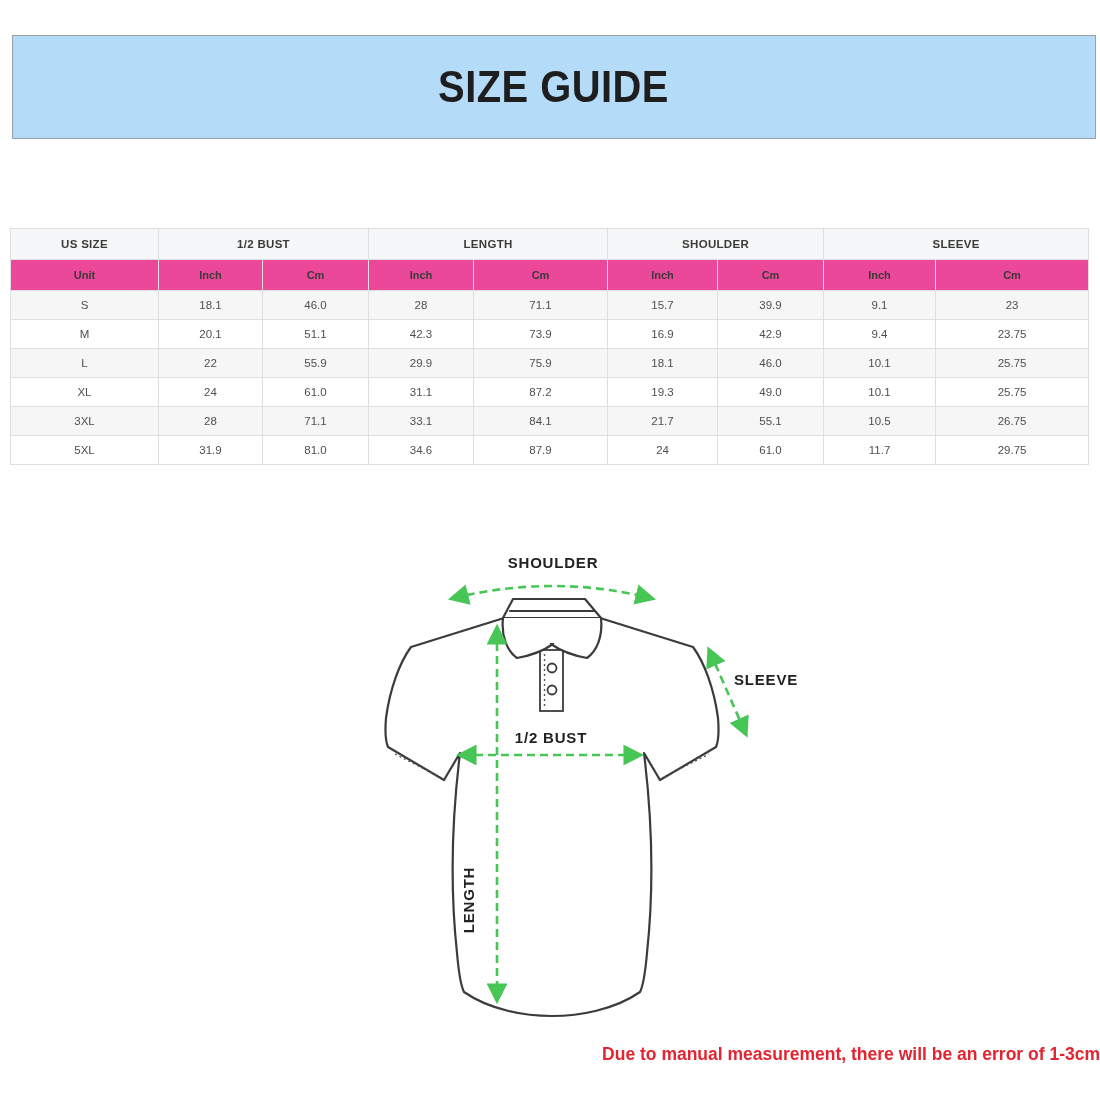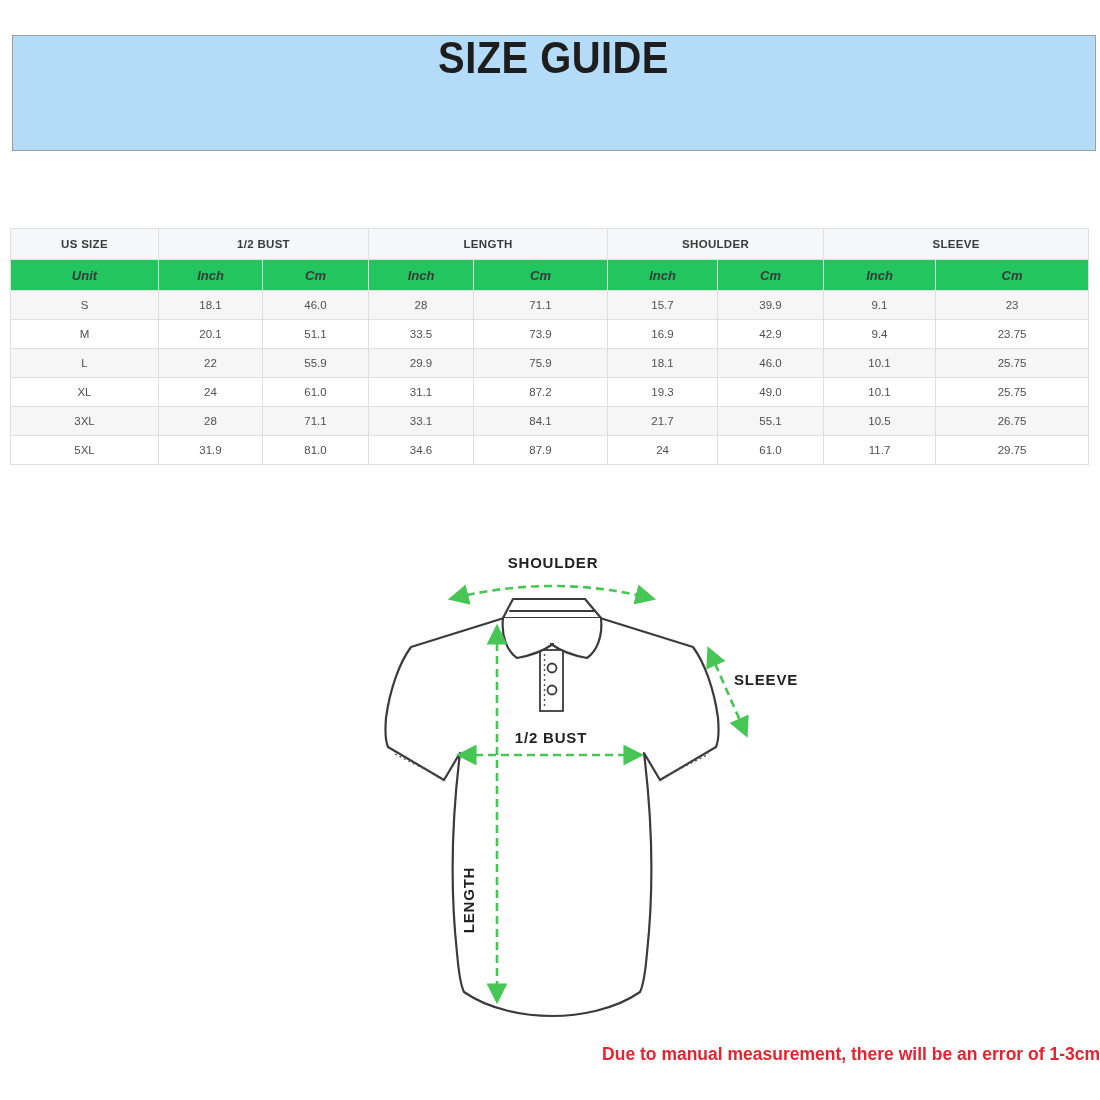--- a/index.html
+++ b/index.html
@@ -3,43 +3,43 @@
 <meta charset="utf-8">
 <style>
   html,body{margin:0;padding:0;background:#ffffff;}
   body{
     width:1100px;height:1100px;position:relative;overflow:hidden;
     font-family:"Liberation Sans","DejaVu Sans",sans-serif;
     --banner-bg:#b4dcf8; --green:#47c656; --red:#e42430;
   }
   
   .banner{
-    position:absolute;top:35px;left:12px;right:4px;height:116px;
+    position:absolute;top:35px;left:12px;right:4px;height:104px;
     background:var(--banner-bg);border:1px solid #98a0a6;
-    display:flex;justify-content:center;box-sizing:border-box;
+    display:flex;align-items:center;justify-content:center;box-sizing:border-box;
   }
   .banner h1{
     margin:0;font-size:42px;font-weight:800;color:#1e1e1e;
     letter-spacing:0.5px;transform:scale(0.95,1.05);
   }
   
   .size-table{
     position:absolute;top:228px;left:10px;width:1078px;
     border-collapse:collapse;table-layout:fixed;
     font-size:11.5px;color:#4f4f4f;padding-left:24px;
   }
   .size-table th,.size-table td{
     border:1px solid #dfdfdf;text-align:center;vertical-align:middle;
     padding:0;overflow:hidden;white-space:nowrap;
   }
   .size-table thead tr.group-row th{
     height:30px;font-weight:700;color:#3a3a3a;background:#f6f7f8;letter-spacing:0.3px;font-size:11.5px;
   }
   .size-table thead tr.unit-row th{
-    height:30px;font-weight:700;color:#3a3a3a;background:#22c55e;font-size:13px;font-style:italic;
+    height:30px;font-weight:700;color:#3a3a3a;background:#ec4899;font-size:11px;
   }
   .size-table tbody tr{height:29px;background:#ffffff;}
   .size-table tbody tr:nth-child(odd){background:#f6f6f6;}
   
   .diagram{position:absolute;left:380px;top:548px;width:420px;height:482px;}
   .shirt-line{fill:none;stroke:#3b3b3b;stroke-width:2.2;stroke-linejoin:round;stroke-linecap:round;}
   .shirt-fill{fill:#ffffff;stroke:#3b3b3b;stroke-width:2.2;stroke-linejoin:round;}
   .stitch{fill:none;stroke:#555;stroke-width:1.4;stroke-dasharray:2 3;}
   .placket{fill:#ffffff;stroke:#3b3b3b;stroke-width:1.8;}
   .button{fill:#ffffff;stroke:#3b3b3b;stroke-width:1.8;}
@@ -101,21 +101,21 @@
         <td>71.1</td>
         <td>15.7</td>
         <td>39.9</td>
         <td>9.1</td>
         <td>23</td>
       </tr>
       <tr>
         <td>M</td>
         <td>20.1</td>
         <td>51.1</td>
-        <td>33.5</td>
+        <td>42.3</td>
         <td>73.9</td>
         <td>16.9</td>
         <td>42.9</td>
         <td>9.4</td>
         <td>23.75</td>
       </tr>
       <tr>
         <td>L</td>
         <td>22</td>
         <td>55.9</td>

